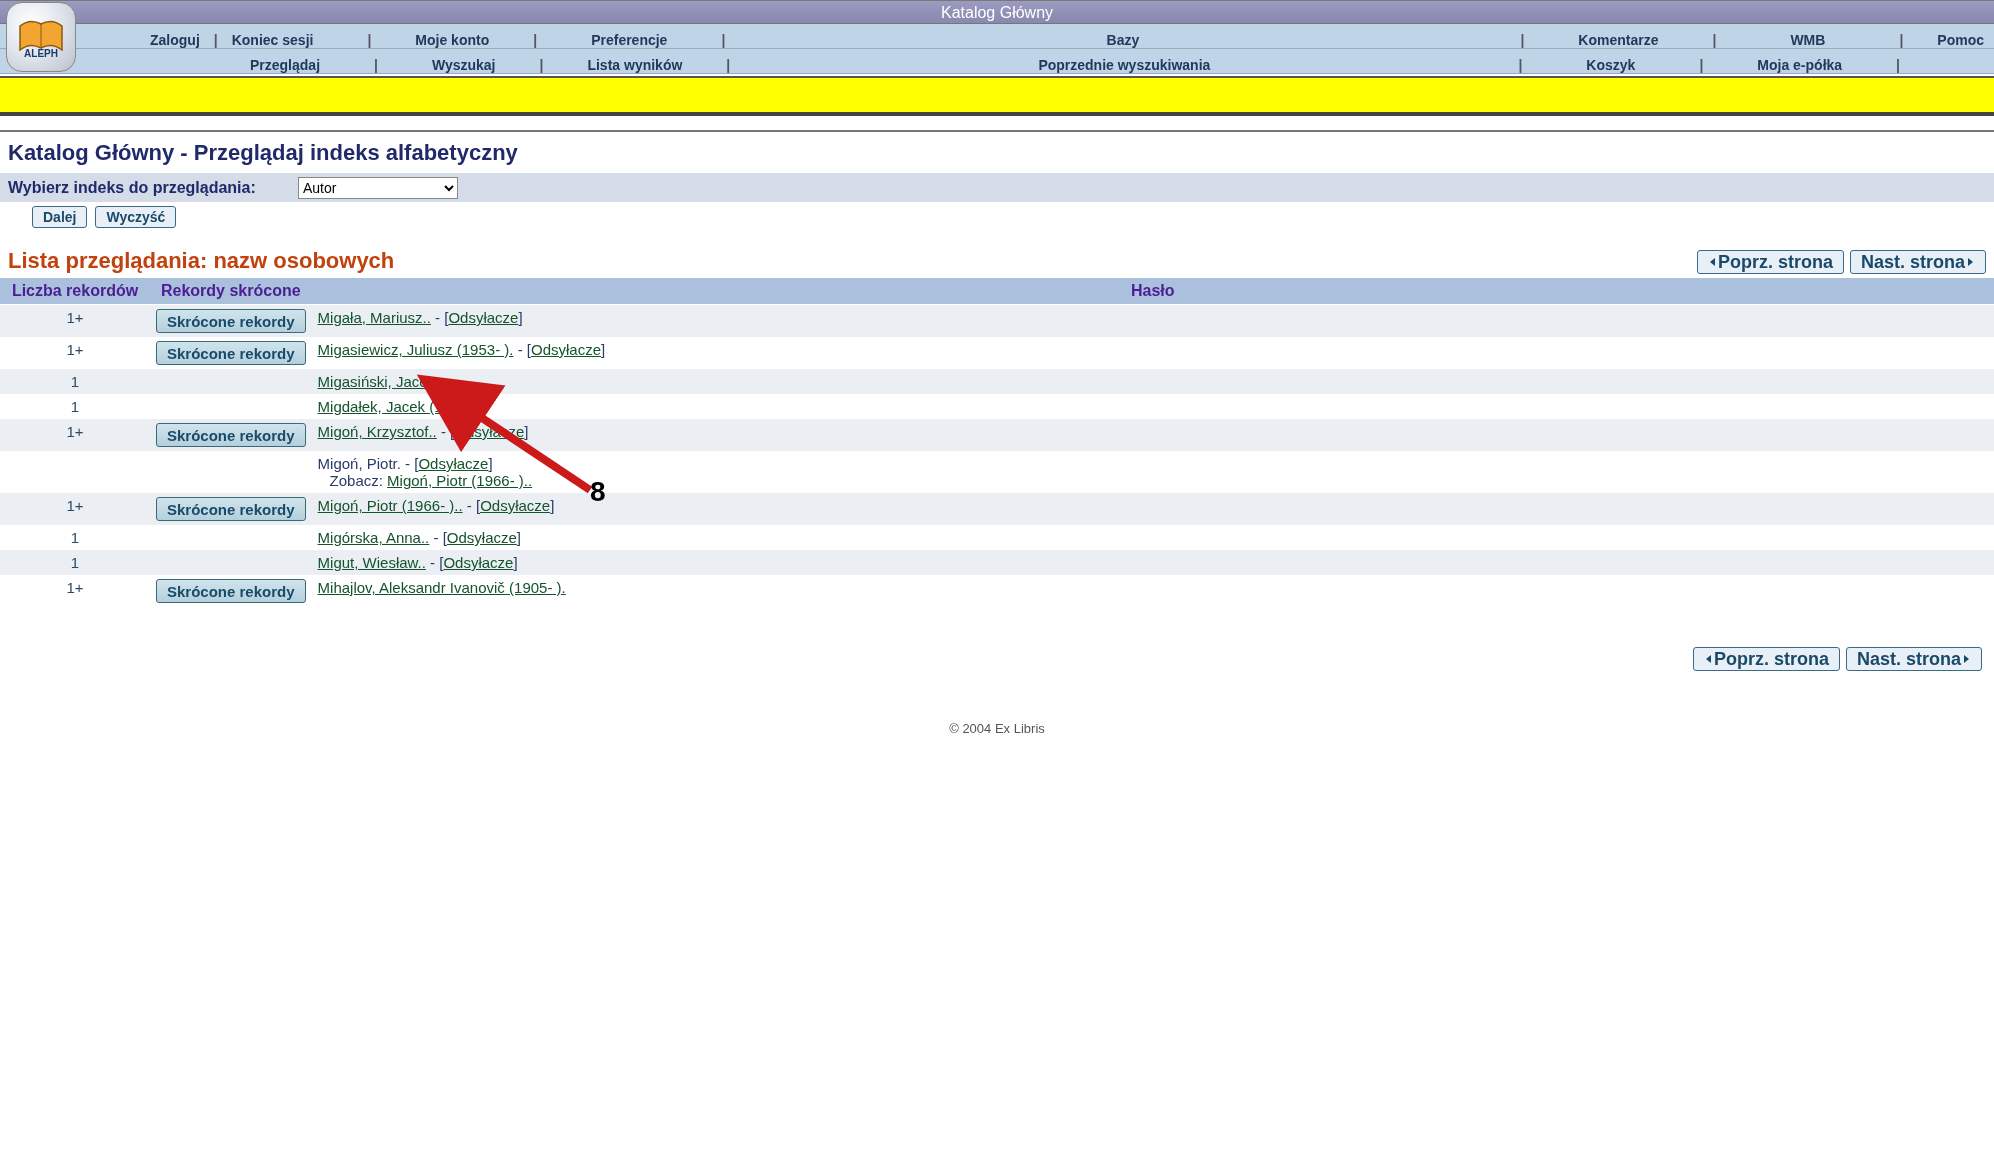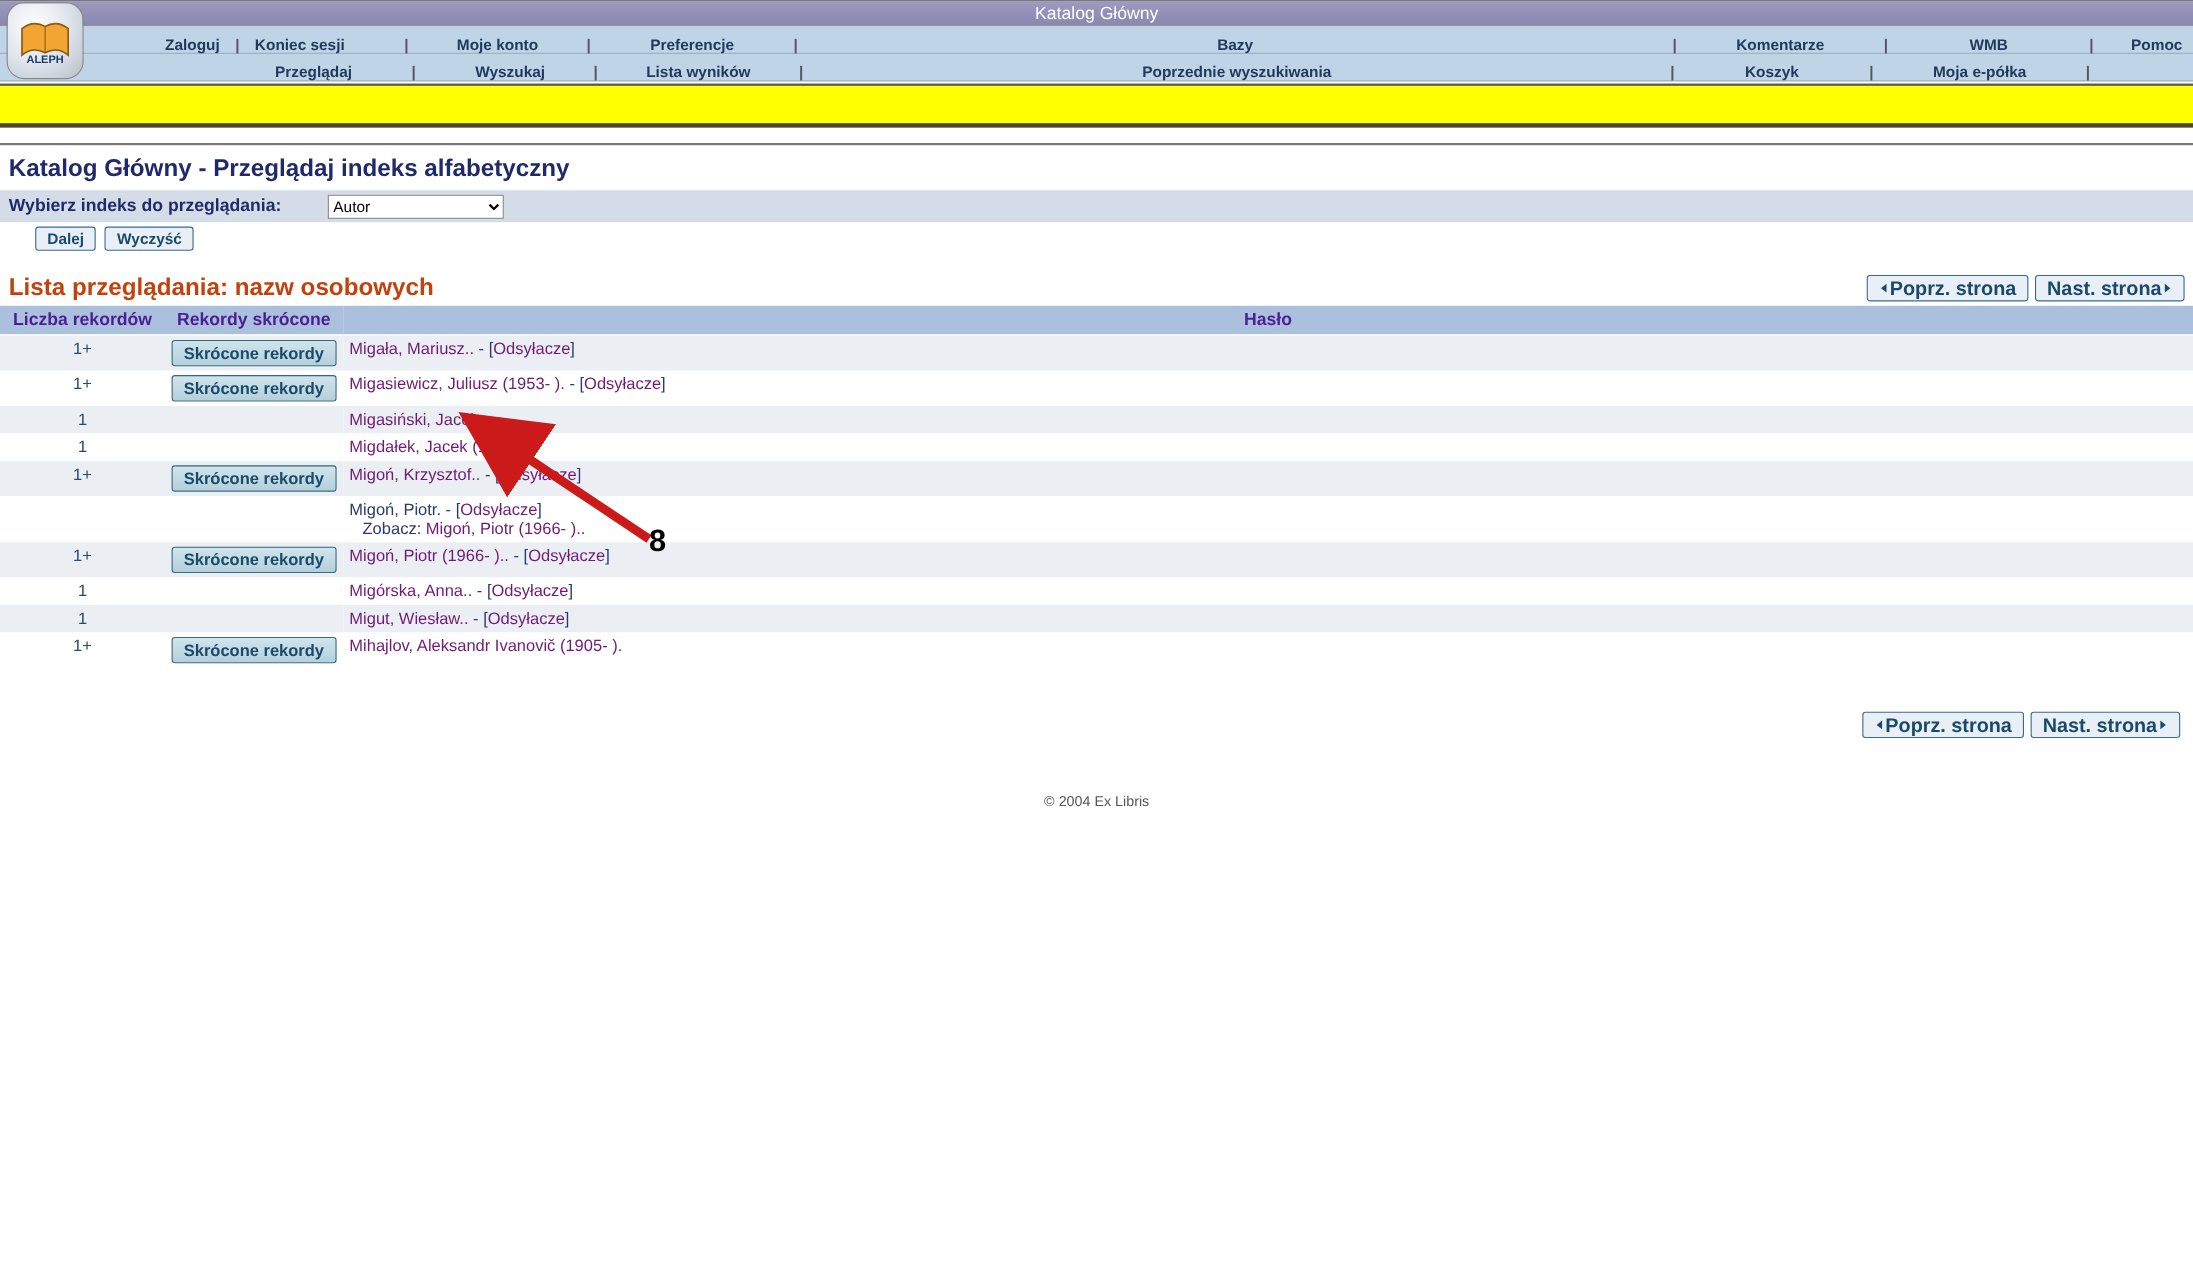--- a/index.html
+++ b/index.html
@@ -165,21 +165,21 @@
   }
   table.browse th.c { text-align: center; }
   table.browse td {
     padding: 4px 6px;
     vertical-align: top;
   }
   table.browse tr.row-odd { background: #ebeff4; }
   table.browse tr.row-even { background: #fff; }
   .col-count { width: 150px; text-align: center; color: #2a4a6a; }
   .col-short { width: 150px; text-align: center; }
-  a.lnk { color: #701a75; cursor: pointer; }
+  a.lnk { color: #14532d; text-decoration: underline; cursor: pointer; }
   .haslo-cell { color: #2a3a6a; }
   .sep { color: #2a3a6a; }
   .see-line { padding-left: 12px; }
   .footer-pager {
     display: flex;
     justify-content: flex-end;
     padding: 40px 12px 10px 12px;
   }
   .copyright {
     text-align: center;

